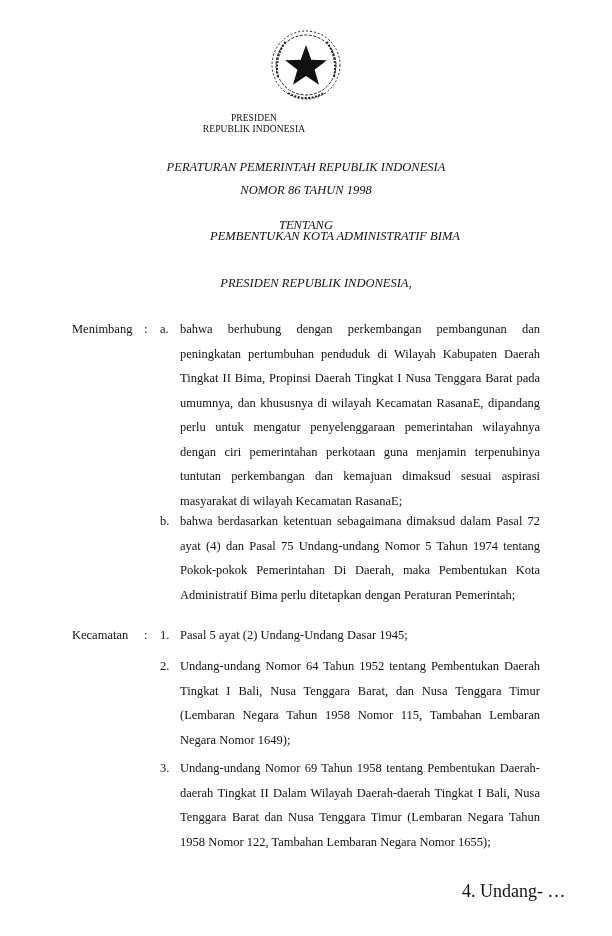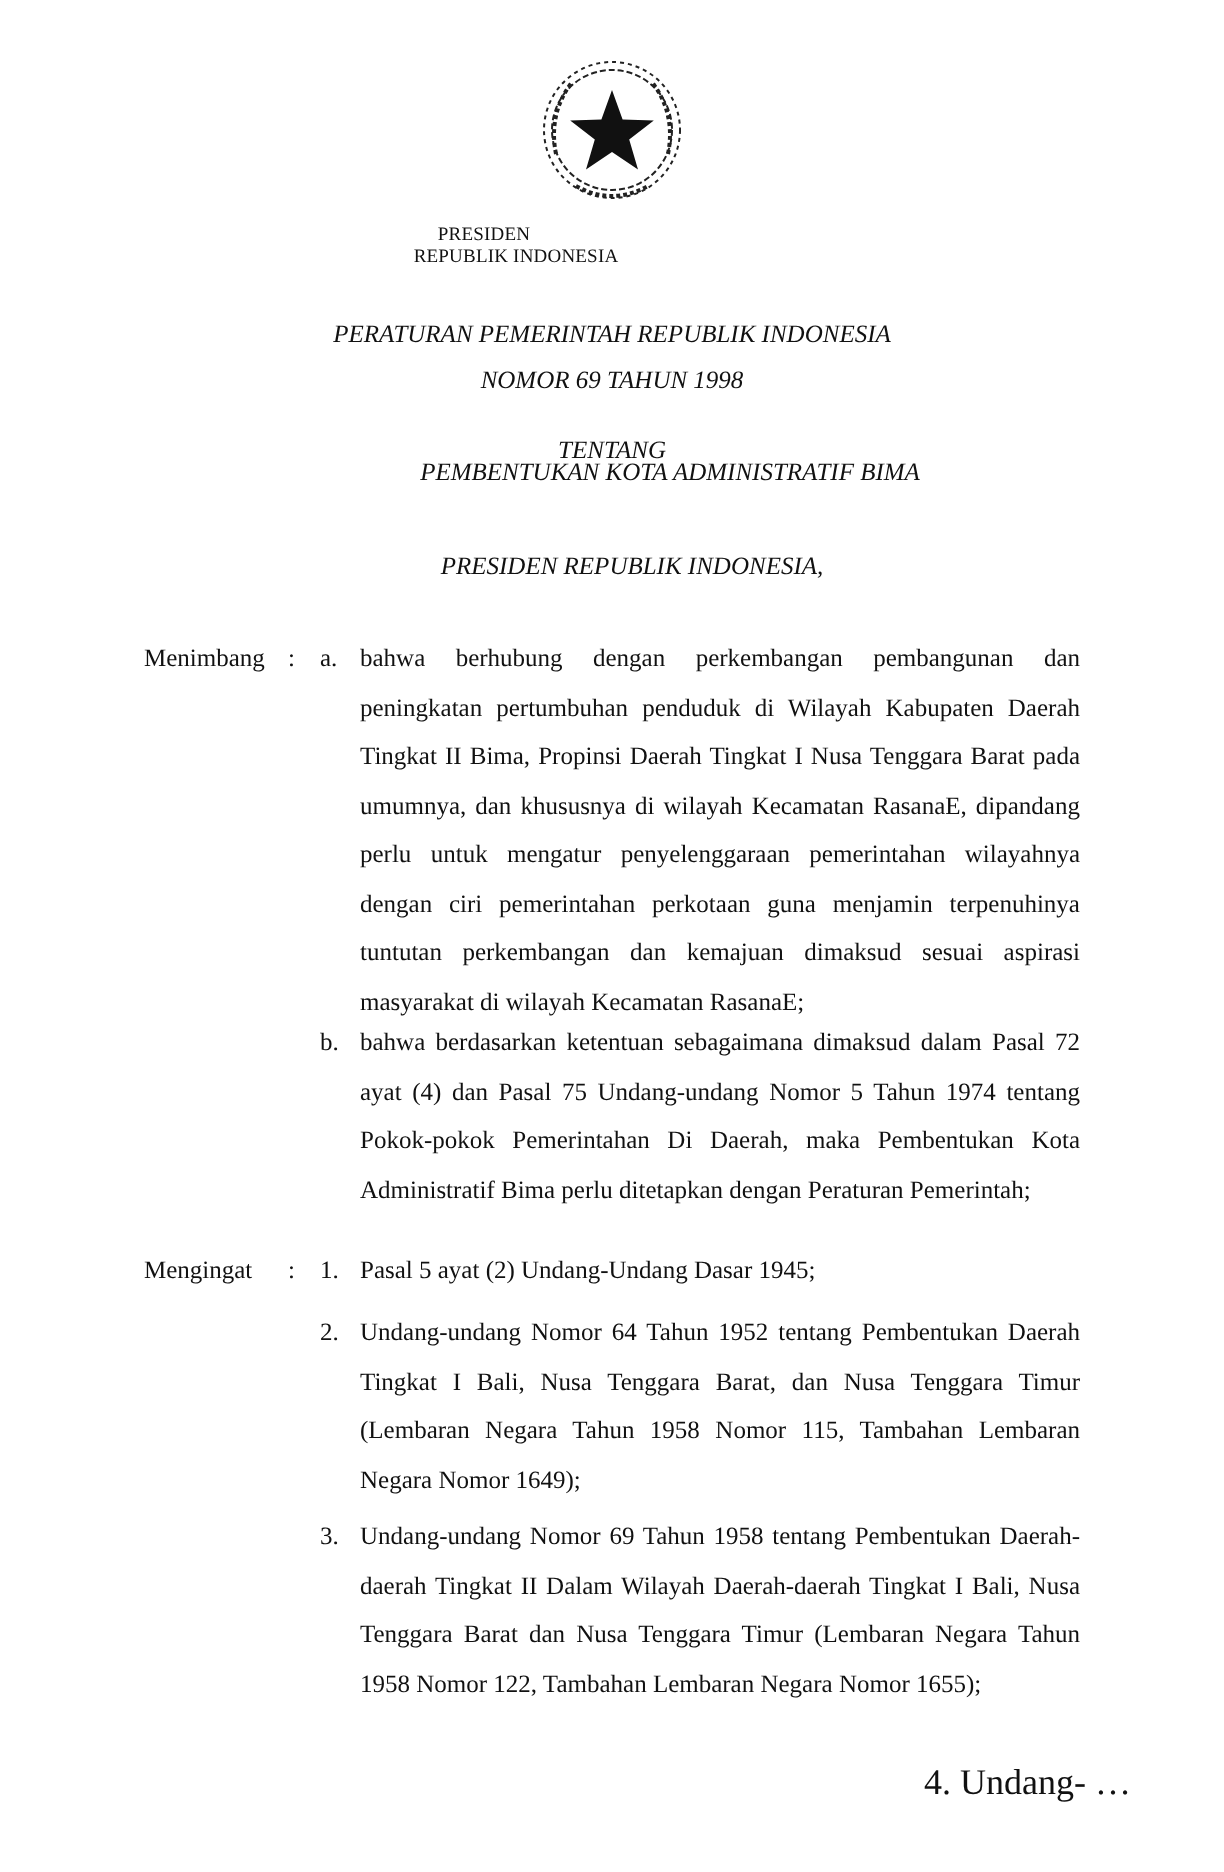--- a/index.html
+++ b/index.html
@@ -3,21 +3,21 @@
 <meta charset="utf-8">
 <style>
   html, body { margin: 0; padding: 0; background: #ffffff; }
   body {
     width: 612px; height: 936px; position: relative; overflow: hidden;
     font-family: "Liberation Serif", "DejaVu Serif", serif;
     color: #111111;
   }
   .emblem { position: absolute; left: 268px; top: 27px; width: 76px; height: 76px; }
   .small-caption {
-    position: absolute; left: 0; width: 484px; text-align: center;
+    position: absolute; left: 12px; width: 484px; text-align: center;
     font-size: 9.5px; line-height: 11px; letter-spacing: 0.1px;
   }
   .title-line {
     position: absolute; left: 0; width: 612px; text-align: center;
     font-size: 12.5px; line-height: 16px; font-style: italic;
   }
   .section-label {
     position: absolute; left: 72px; font-size: 12.5px; line-height: 16px; text-align: center;
   }
   .colon { position: absolute; left: 144px; font-size: 12.5px; line-height: 16px; }
@@ -43,43 +43,43 @@
       <circle cx="38" cy="38" r="30" stroke-dasharray="3 1.5"></circle>
       <path d="M10 50 Q6 30 18 14" stroke-width="2" stroke-dasharray="2 1.5"></path>
       <path d="M66 50 Q70 30 58 14" stroke-width="2" stroke-dasharray="2 1.5"></path>
       <path d="M20 66 Q38 76 56 66" stroke-width="2" stroke-dasharray="2 1.5"></path>
     </g>
     <polygon fill="#111" points="38,18 43.3,32.7 58.9,33.2 46.6,42.8 51,57.8 38,49 25,57.8 29.4,42.8 17.1,33.2 32.7,32.7"></polygon>
   </svg>
 </div>
 
 <div class="small-caption" style="top:113px;">PRESIDEN</div>
-<div class="small-caption" style="top:124px;margin-left:16px;">REPUBLIK INDONESIA</div>
+<div class="small-caption" style="top:124px;">REPUBLIK INDONESIA</div>
 
 <div class="title-line" style="top:159px;">PERATURAN PEMERINTAH REPUBLIK INDONESIA</div>
-<div class="title-line" style="top:182px;">NOMOR 69 TAHUN 1998</div>
+<div class="title-line" style="top:182px;">NOMOR 86 TAHUN 1998</div>
 <div class="title-line" style="top:217px;">TENTANG</div>
 <div class="title-line" style="top:228px;padding-left:29px;">PEMBENTUKAN KOTA ADMINISTRATIF BIMA</div>
 
 <div class="title-line" style="top:275px;padding-left:10px;">PRESIDEN REPUBLIK INDONESIA,</div>
 
 <div class="section-label" style="top:321px;">Menimbang</div>
 <div class="colon" style="top:321px;">:</div>
 
 <div class="item" style="top:317px;">
   <span class="marker">a.</span>
   <div class="text">bahwa berhubung dengan perkembangan pembangunan dan peningkatan pertumbuhan penduduk di Wilayah Kabupaten Daerah Tingkat II Bima, Propinsi Daerah Tingkat I Nusa Tenggara Barat pada umumnya, dan khususnya di wilayah Kecamatan RasanaE, dipandang perlu untuk mengatur penyelenggaraan pemerintahan wilayahnya dengan ciri pemerintahan perkotaan guna menjamin terpenuhinya tuntutan perkembangan dan kemajuan dimaksud sesuai aspirasi masyarakat di wilayah Kecamatan RasanaE;</div>
 </div>
 
 <div class="item" style="top:509px;">
   <span class="marker">b.</span>
   <div class="text">bahwa berdasarkan ketentuan sebagaimana dimaksud dalam Pasal 72 ayat (4) dan Pasal 75 Undang-undang Nomor 5 Tahun 1974 tentang Pokok-pokok Pemerintahan Di Daerah, maka Pembentukan Kota Administratif Bima perlu ditetapkan dengan Peraturan Pemerintah;</div>
 </div>
 
-<div class="section-label" style="top:627px;">Mengingat</div>
+<div class="section-label" style="top:627px;">Kecamatan</div>
 <div class="colon" style="top:627px;">:</div>
 
 <div class="item" style="top:623px;">
   <span class="marker">1.</span>
   <div class="text">Pasal 5 ayat (2) Undang-Undang Dasar 1945;</div>
 </div>
 
 <div class="item" style="top:654px;">
   <span class="marker">2.</span>
   <div class="text">Undang-undang Nomor 64 Tahun 1952 tentang Pembentukan Daerah Tingkat I Bali, Nusa Tenggara Barat, dan Nusa Tenggara Timur (Lembaran Negara Tahun 1958 Nomor 115, Tambahan Lembaran Negara Nomor 1649);</div>

